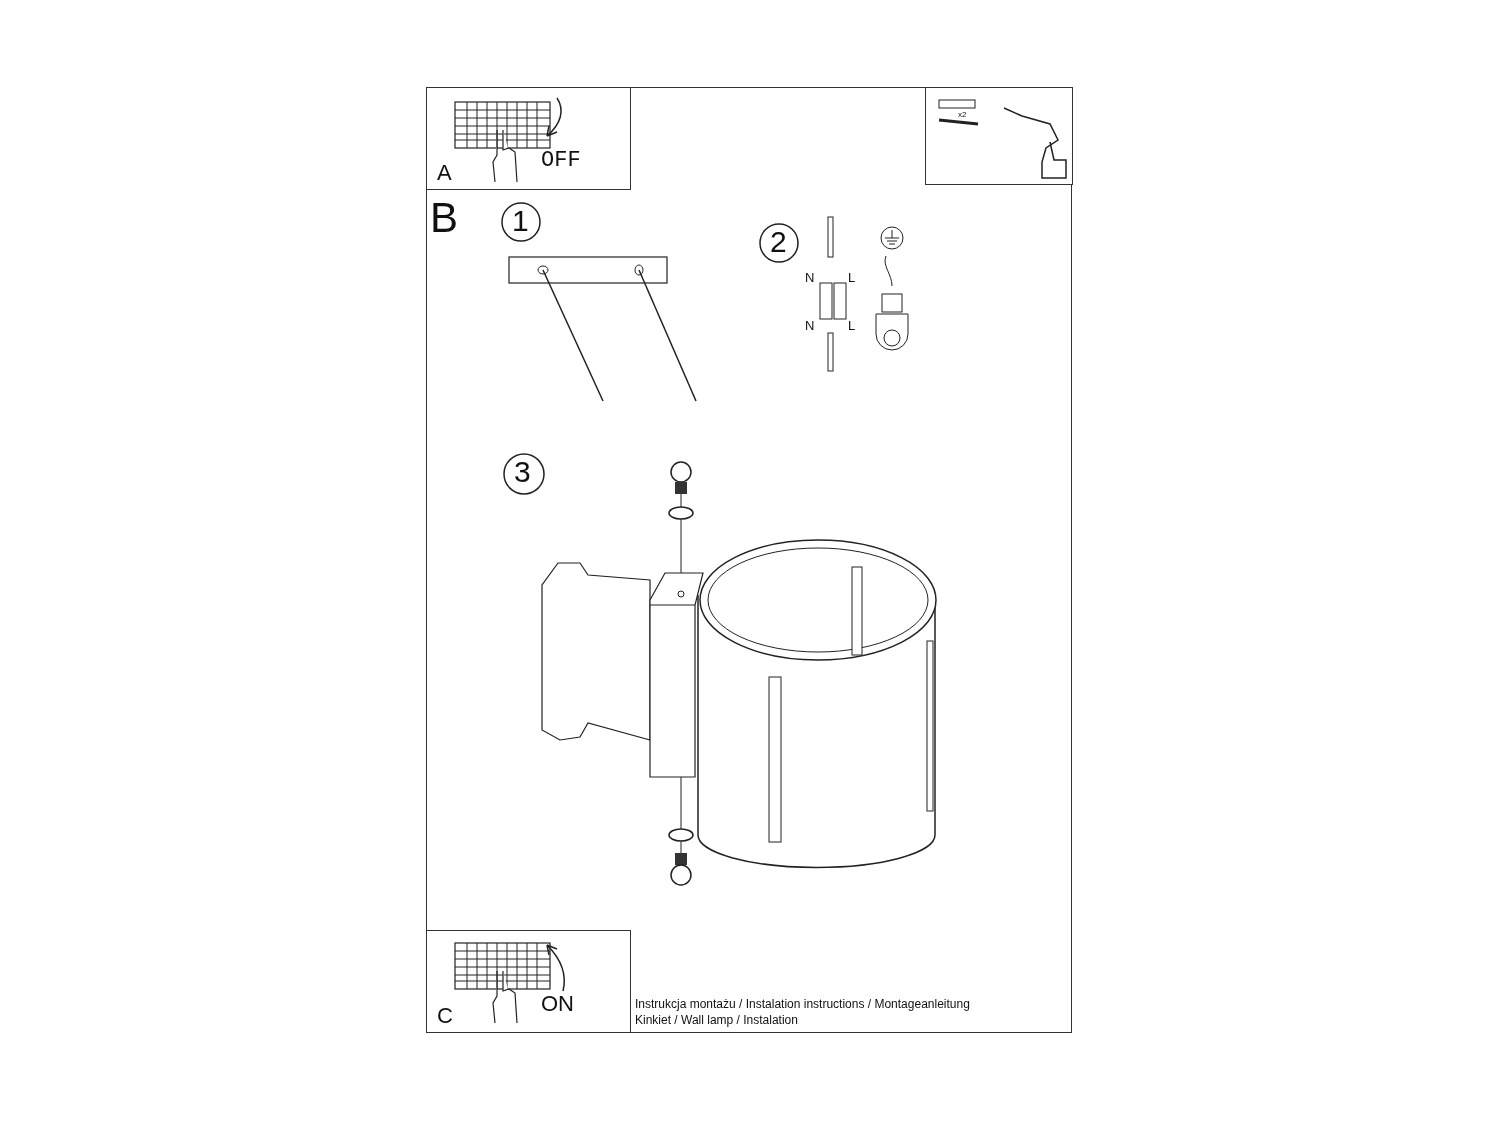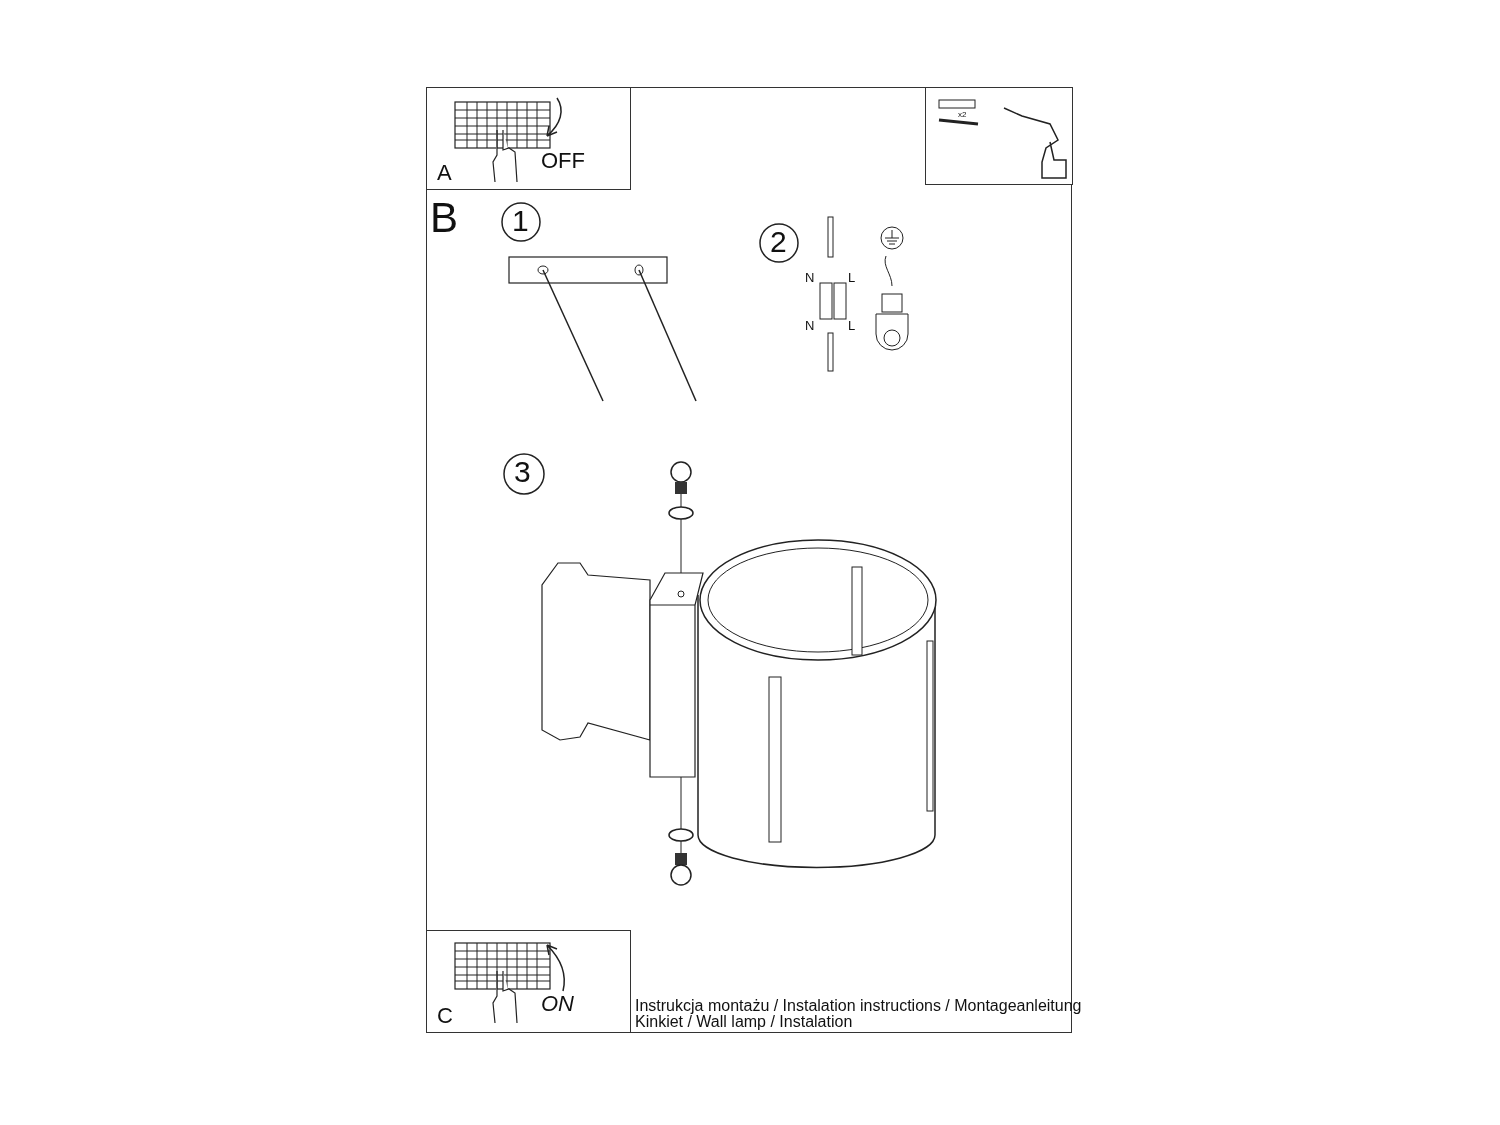--- a/index.html
+++ b/index.html
@@ -1,21 +1,21 @@
 <!DOCTYPE html>
 <html><head>
 <meta charset="utf-8">
 <style>
   html,body{margin:0;padding:0;background:#fff;}
   body{width:1500px;height:1125px;position:relative;overflow:hidden;font-family:"Liberation Sans",sans-serif;color:#111;}
   .page{position:absolute;left:426px;top:87px;width:646px;height:946px;border:1.5px solid #333;box-sizing:border-box;}
   .box{position:absolute;border:1.5px solid #333;box-sizing:border-box;background:#fff;}
   .lbl{position:absolute;font-size:22px;}
   .bigB{position:absolute;font-size:42px;}
-  .small{position:absolute;font-size:16px;white-space:nowrap;}
+  .small{position:absolute;font-size:12px;white-space:nowrap;}
   svg{position:absolute;overflow:visible;}
 </style>
 </head>
 <body>
 
 <div class="page"></div>
 
 <div class="box" style="left:426px;top:87px;width:205px;height:103px;">
   <svg style="left:20px;top:12px;" width="110" height="85">
     <rect x="8" y="2" width="95" height="46" fill="#fff" stroke="#222" stroke-width="1.2"></rect>
@@ -33,21 +33,21 @@
         <line x1="70" y1="2" x2="70" y2="48"></line>
       <line x1="80" y1="2" x2="80" y2="48"></line>
         <line x1="90" y1="2" x2="90" y2="48"></line>
     </g>
     <path d="M50 30 L50 55 L46 62 L48 82 M56 30 L56 50 L62 48 L68 52 L70 82" fill="#fff" stroke="#222" stroke-width="1.2"></path>
   </svg>
   <svg style="left:112px;top:8px;" width="30" height="50">
     <path d="M18 2 C26 14 22 28 8 40 M8 40 L10 30 M8 40 L18 36" fill="none" stroke="#222" stroke-width="1.5"></path>
   </svg>
   <span class="lbl" style="left:10px;top:72px;">A</span>
-  <span class="lbl" style="left:114px;top:60px;">OFF</span>
+  <span class="lbl" style="left:114px;top:60px;font-family:Liberation Mono, monospace;">OFF</span>
 </div>
 
 <div class="box" style="left:925px;top:87px;width:148px;height:98px;">
   <svg style="left:12px;top:10px;" width="40" height="30">
     <rect x="1" y="2" width="36" height="8" fill="#fff" stroke="#222"></rect>
     <line x1="1" y1="22" x2="40" y2="26" stroke="#222" stroke-width="3"></line>
   </svg>
   <span class="small" style="left:32px;top:22px;font-size:8px;">x2</span>
   <svg style="left:76px;top:14px;" width="70" height="80">
     <path d="M2 6 L20 14 L48 22 L56 38 L44 46 L40 60 L40 76 L64 76 L64 58 L52 58 L48 40" fill="#fff" stroke="#222" stroke-width="1.5"></path>
@@ -136,17 +136,17 @@
         <line x1="70" y1="2" x2="70" y2="48"></line>
       <line x1="80" y1="2" x2="80" y2="48"></line>
         <line x1="90" y1="2" x2="90" y2="48"></line>
     </g>
     <path d="M50 30 L50 55 L46 62 L48 82 M56 30 L56 50 L62 48 L68 52 L70 82" fill="#fff" stroke="#222" stroke-width="1.2"></path>
   </svg>
   <svg style="left:112px;top:8px;" width="30" height="55">
     <path d="M24 52 C28 36 22 20 8 6 M8 6 L10 16 M8 6 L18 10" fill="none" stroke="#222" stroke-width="1.5"></path>
   </svg>
   <span class="lbl" style="left:10px;top:72px;">C</span>
-  <span class="lbl" style="left:114px;top:60px;font-style:italic;">ON</span>
+  <span class="lbl" style="left:114px;top:60px;">ON</span>
 </div>
 
 <span class="small" style="left:635px;top:997px;">Instrukcja montażu / Instalation instructions / Montageanleitung</span>
 <span class="small" style="left:635px;top:1013px;">Kinkiet  / Wall lamp / Instalation</span>
 
 </body></html>

